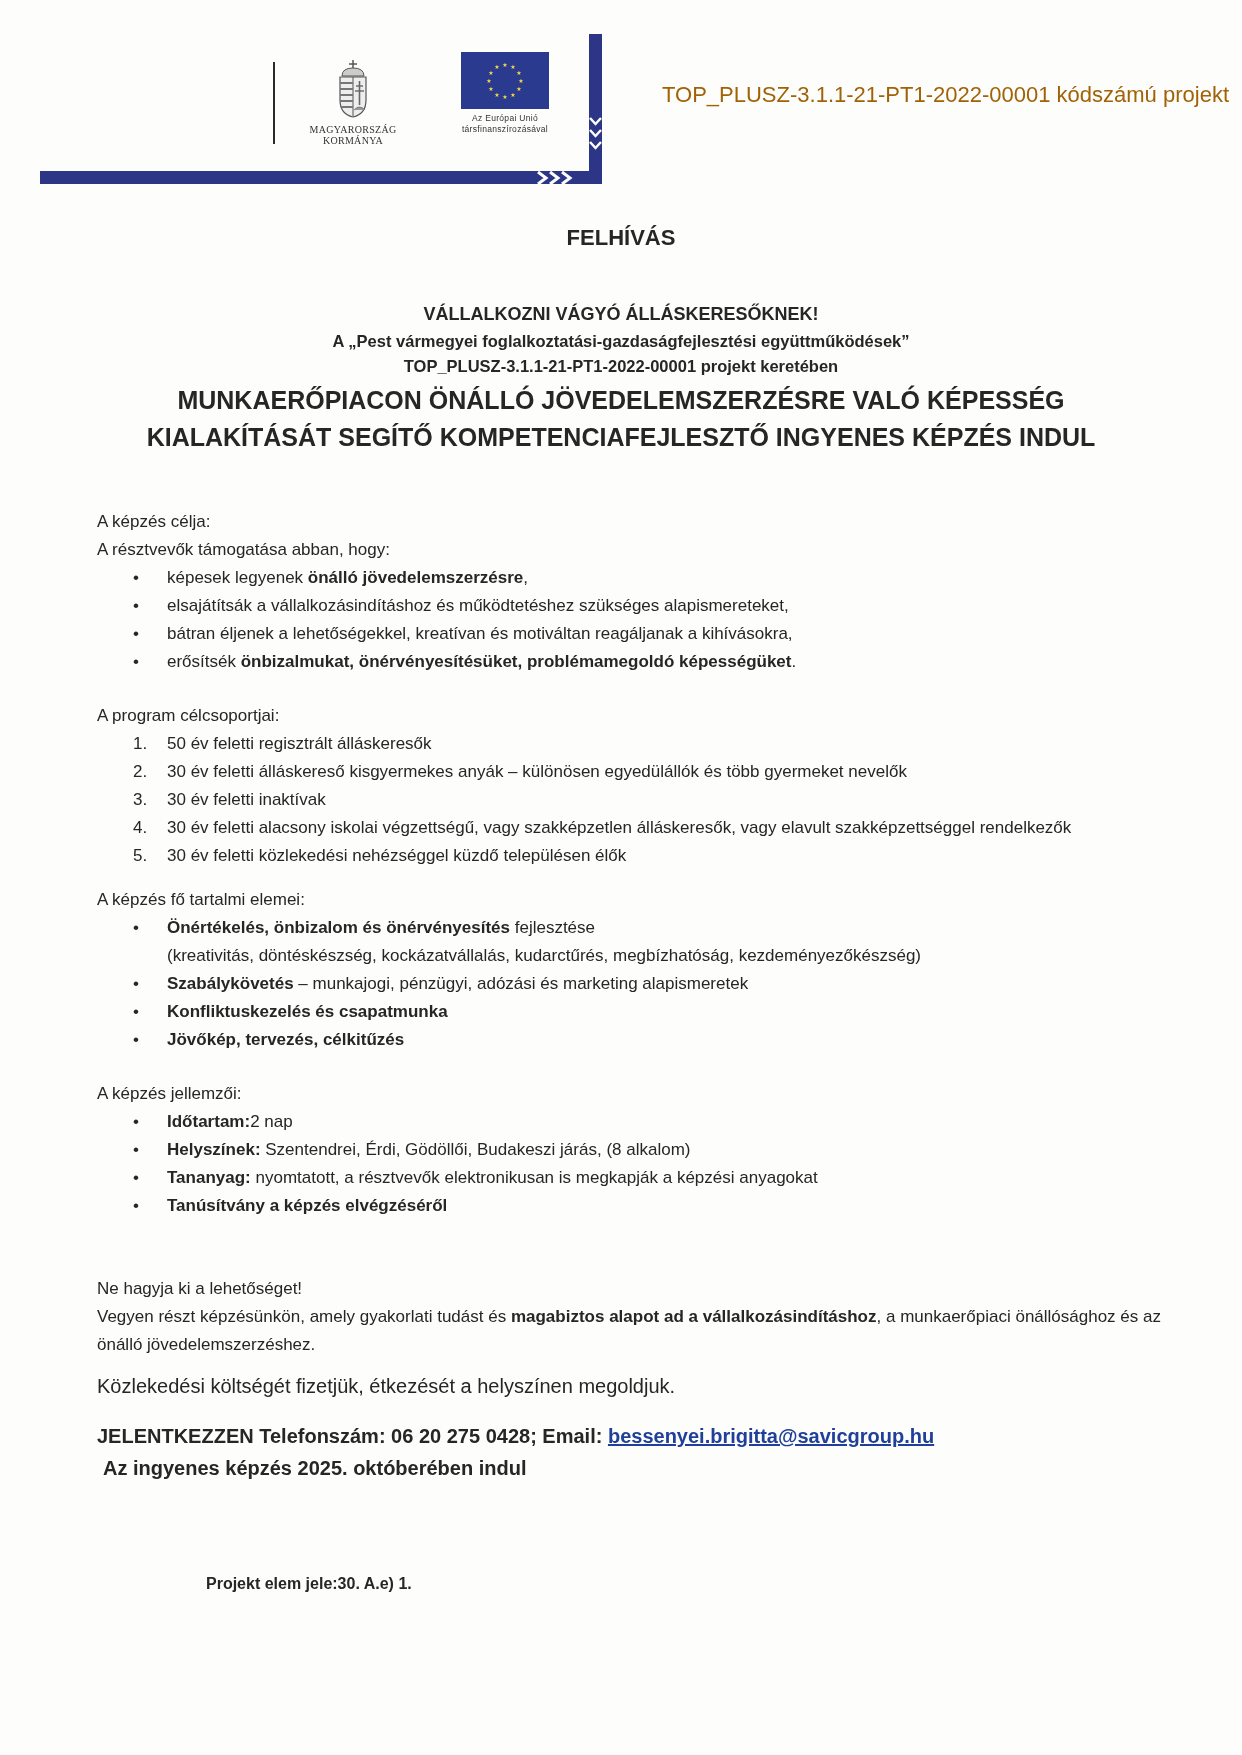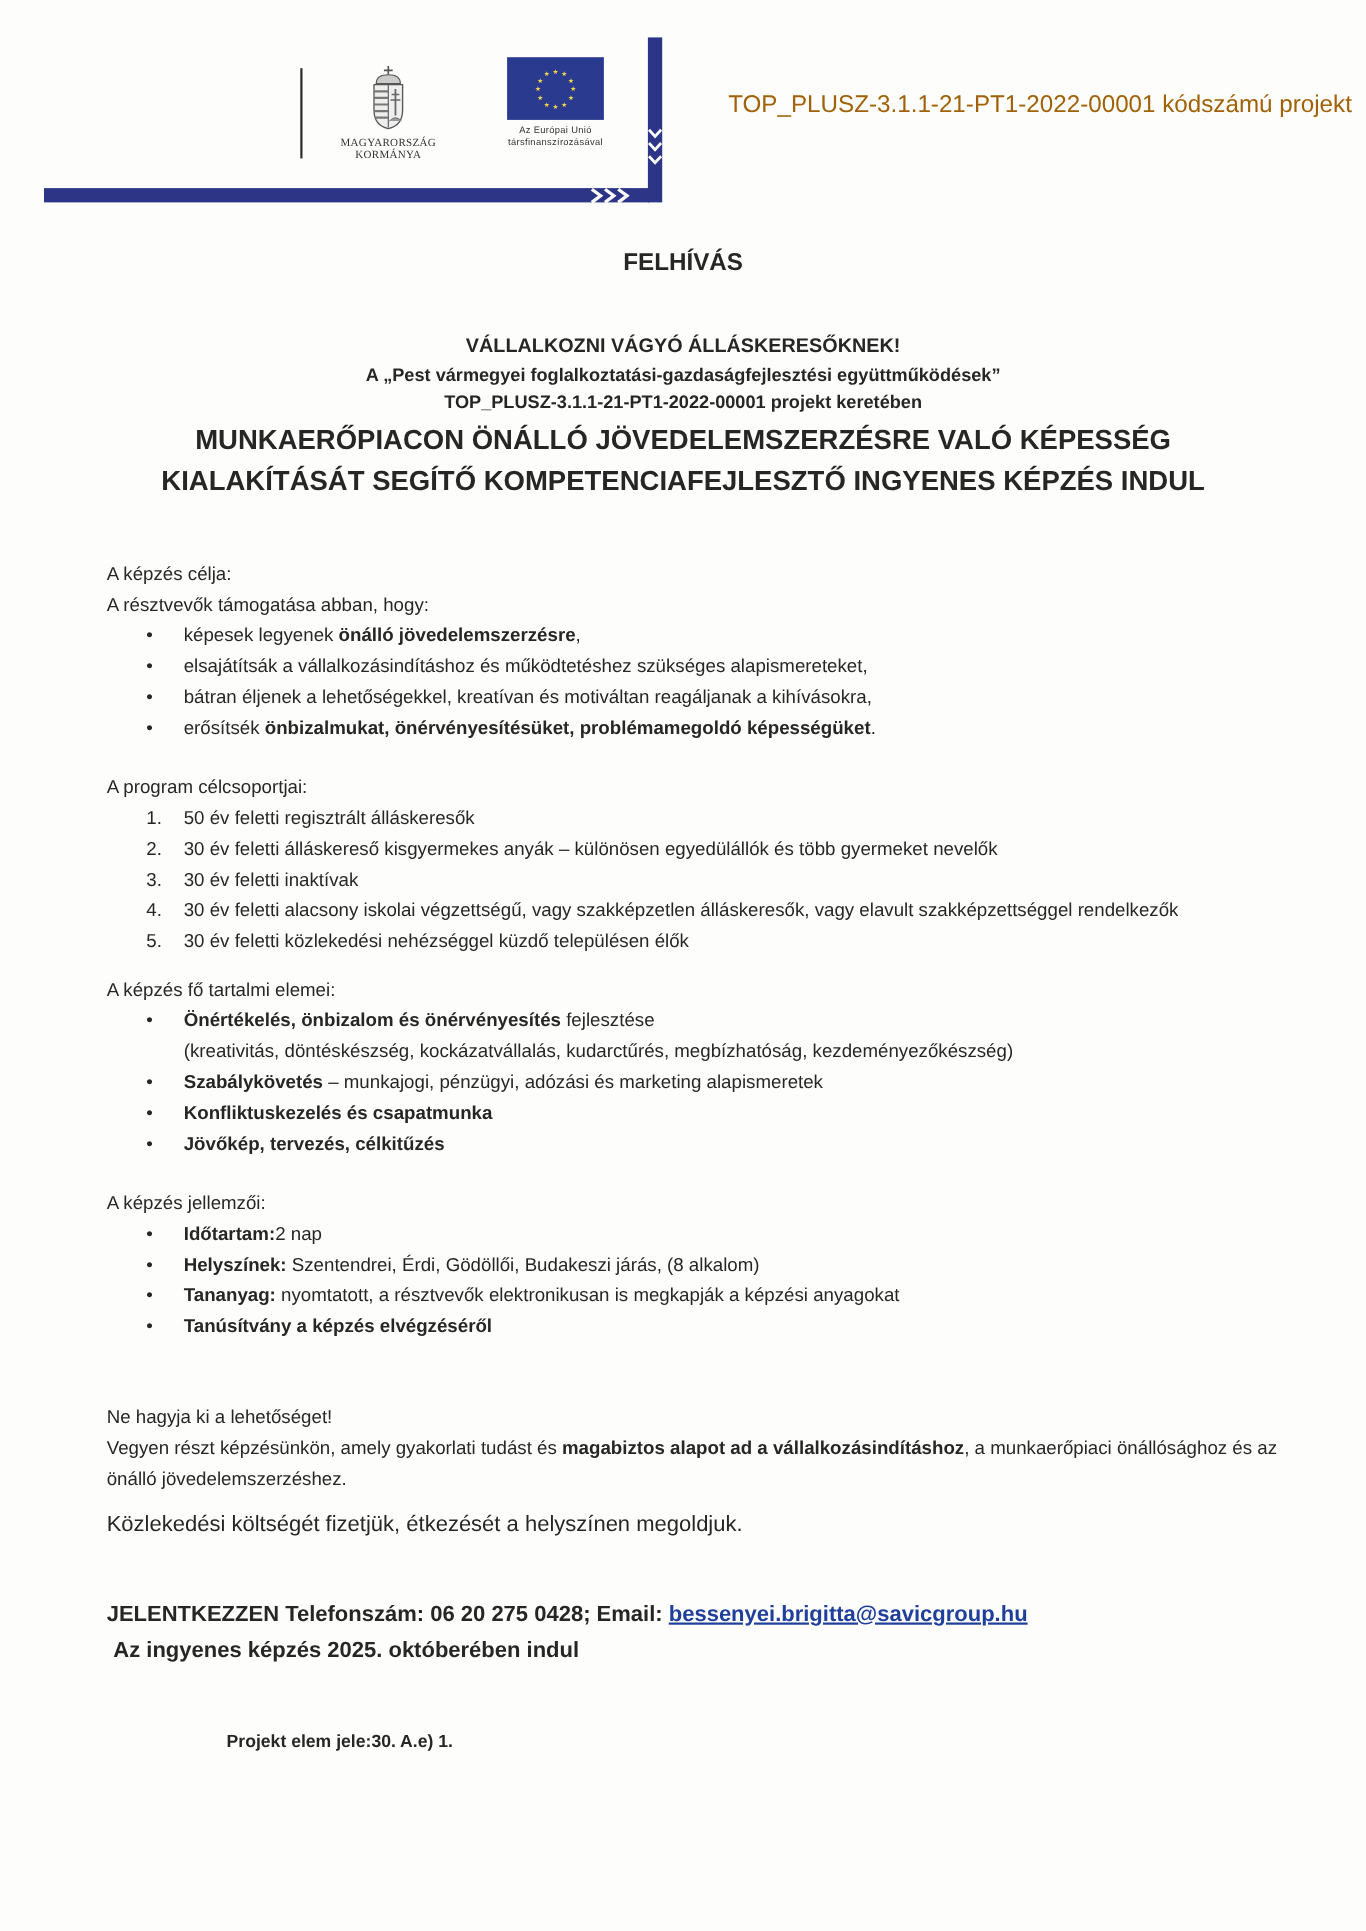--- a/index.html
+++ b/index.html
@@ -46,21 +46,21 @@
   .num-list li .num { position: absolute; left: 36px; top: 0; }
   b { font-weight: bold; }
   .sub-line { display: block; }
 
   .s-goal { top: 508px; }
   .s-target { top: 702px; }
   .s-content { top: 886px; }
   .s-features { top: 1080px; }
   .s-chance { top: 1275px; }
   .s-transport { top: 1372px; font-size: 20px; font-weight: normal; }
-  .s-contact { top: 1452px; font-size: 20px; font-weight: bold; line-height: 32px; }
+  .s-contact { top: 1420px; font-size: 20px; font-weight: bold; line-height: 32px; }
   .email-link { color: #1f3f9a; text-decoration: underline; }
   .s-element { position: absolute; left: 206px; top: 1575px; font-size: 16px; font-weight: bold; }
 </style>
 </head>
 <body>
 
 <div class="header">
 
 
   <div class="divider"></div>

